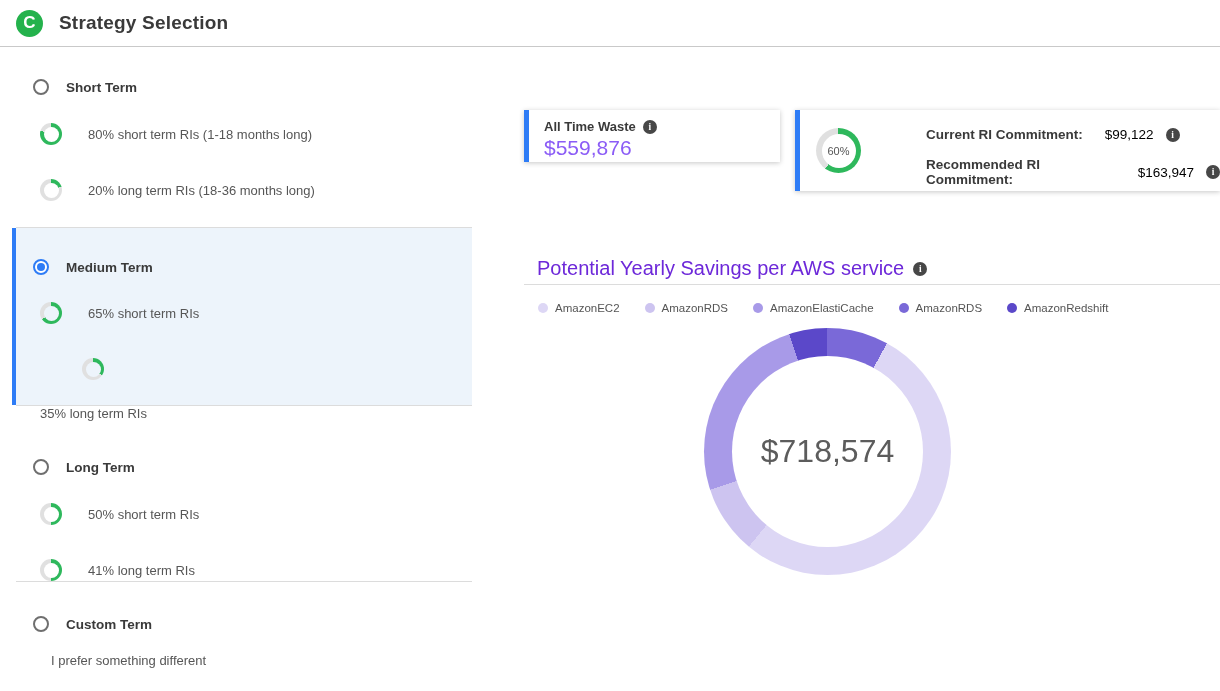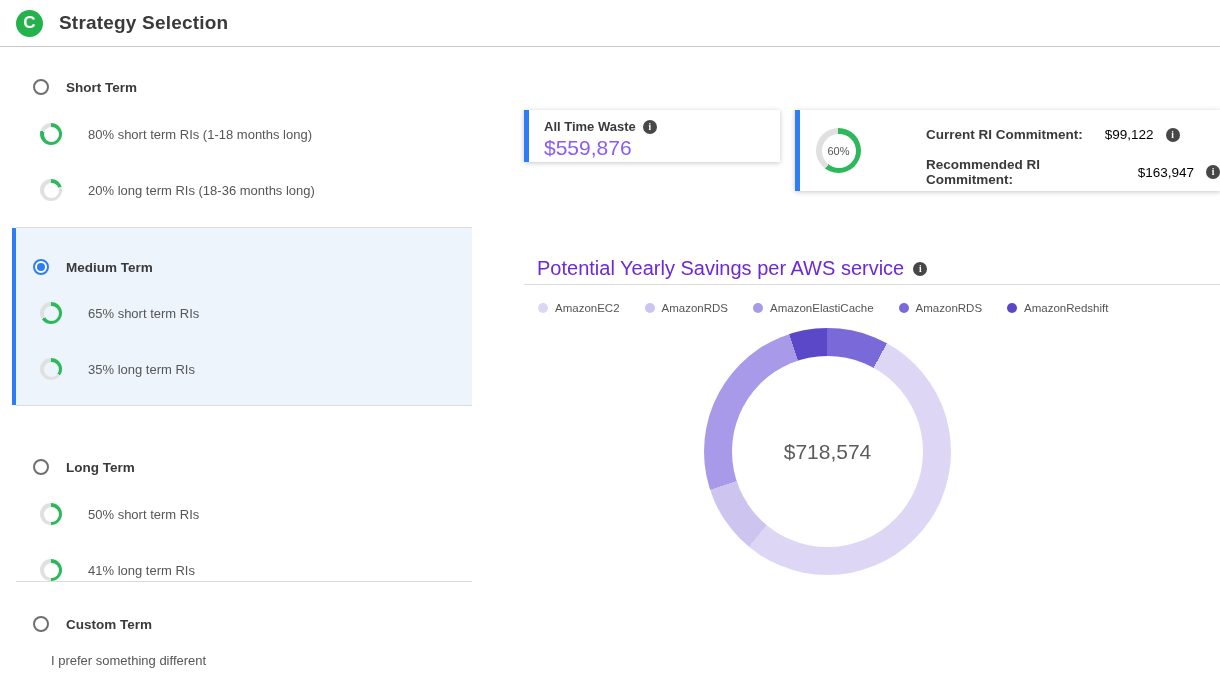--- a/index.html
+++ b/index.html
@@ -54,21 +54,21 @@
   .chart-title-row { position:absolute; left:537px; top:257px; display:flex; align-items:center; gap:9px; }
   .chart-title { font-size:20px; font-weight:normal; color:#6d28d9; }
   .divider-r { position:absolute; left:524px; top:284px; width:696px; height:1px; background:#dcdcdc; }
   .legend { position:absolute; left:538px; top:302px; display:flex; align-items:center; gap:25px; }
   .legend-item { display:flex; align-items:center; gap:7px; cursor:pointer; }
   .legend-dot { width:10px; height:10px; border-radius:50%; flex:none; }
   .legend-label { font-size:11.5px; color:#555; }
   .donut { position:absolute; left:704px; top:328px; width:247px; height:247px; border-radius:50%; }
   .donut::before { content:""; position:absolute; inset:28px; background:#fff; border-radius:50%; }
   .donut-center { position:absolute; inset:0; display:flex; align-items:center; justify-content:center;
-                  font-size:21px; color:#5c5c5c; z-index:1; }
+                  font-size:32px; color:#5c5c5c; z-index:1; }
 </style>
 </head>
 <body>
 
 <div class="page">
 
   <div class="header">
     <span class="logo">
       <span>C</span>
     </span>
@@ -92,21 +92,21 @@
 
   <div class="strategy selected" style="top:228px;height:177px;">
     <div class="head-row" style="top:31px;">
       <span class="radio"></span>
       <span class="strategy-label">Medium Term</span>
     </div>
     <div class="opt-row" style="top:74px;">
       <span class="ring" style="background: conic-gradient(rgb(46, 184, 92) 0deg, rgb(46, 184, 92) 65%, rgb(224, 224, 224) 65%, rgb(224, 224, 224) 100%);"></span>
       <span class="opt-label">65% short term RIs</span>
     </div>
-    <div class="opt-row" style="top:130px;">
+    <div class="opt-row" style="top:130px;flex-direction:column;">
       <span class="ring" style="background: conic-gradient(rgb(46, 184, 92) 0deg, rgb(46, 184, 92) 35%, rgb(224, 224, 224) 35%, rgb(224, 224, 224) 100%);"></span>
       <span class="opt-label">35% long term RIs</span>
     </div>
   </div>
 
   <div class="strategy" style="top:428px;height:175px;">
     <div class="head-row" style="top:31px;">
       <span class="radio"></span>
       <span class="strategy-label">Long Term</span>
     </div>

